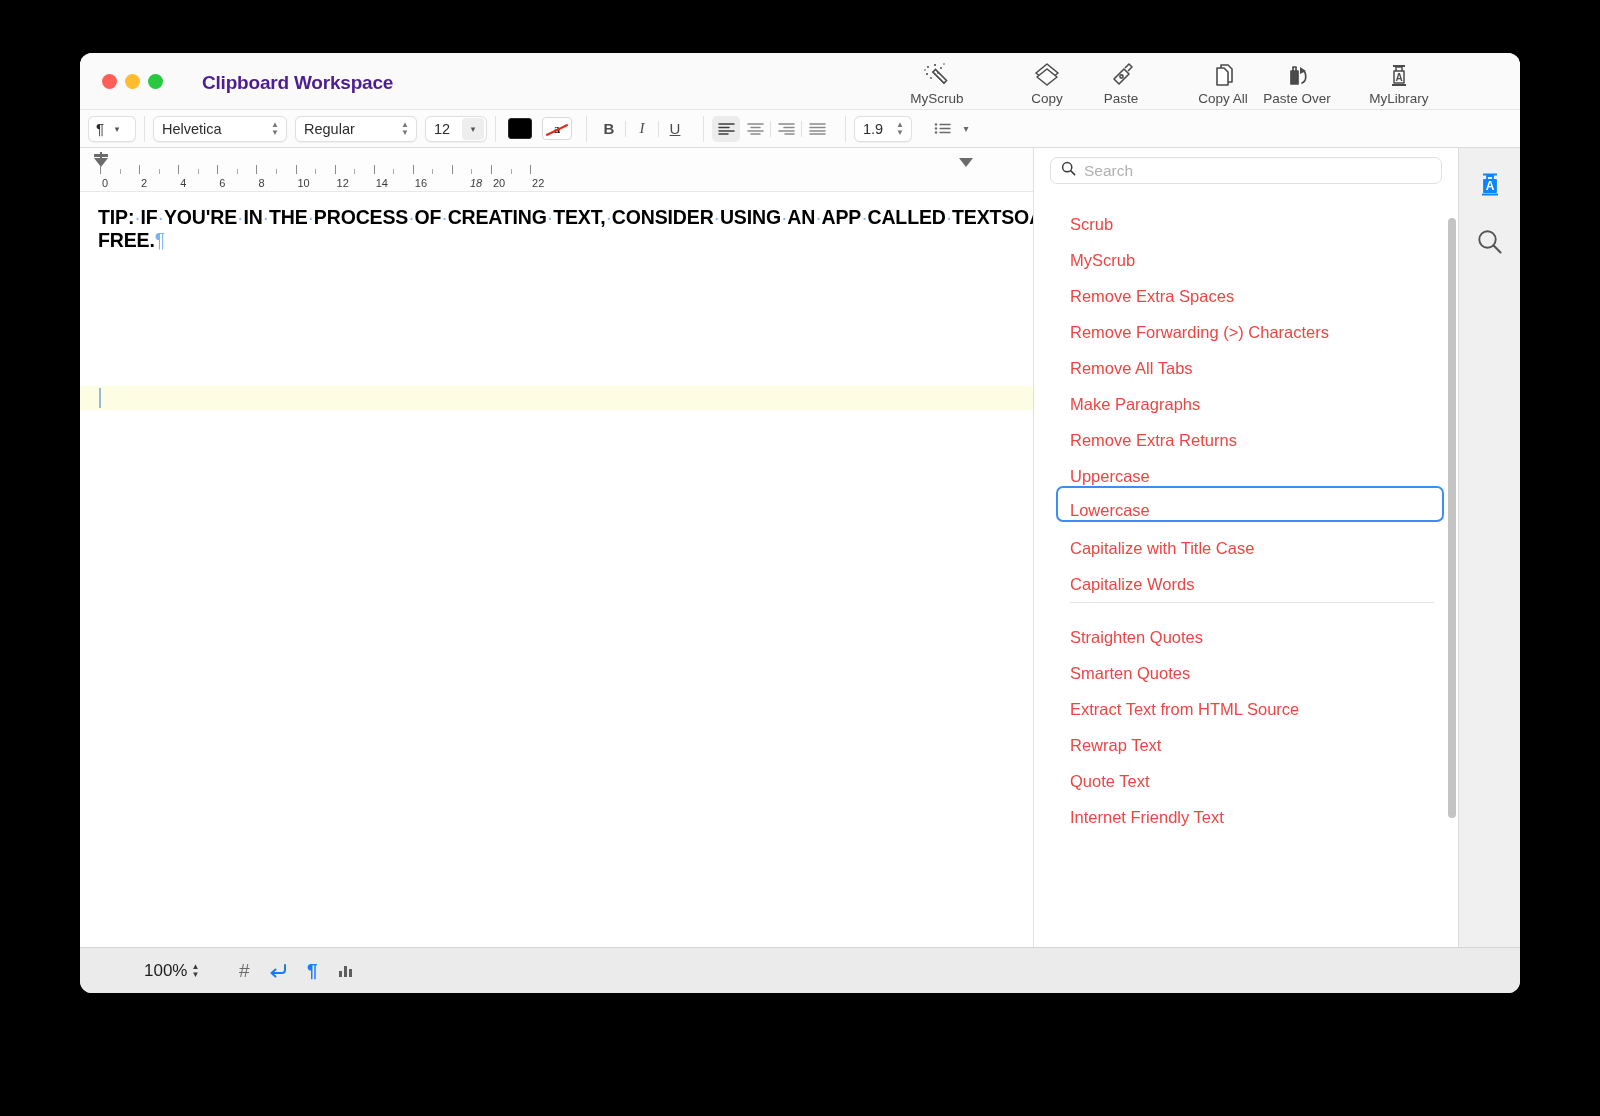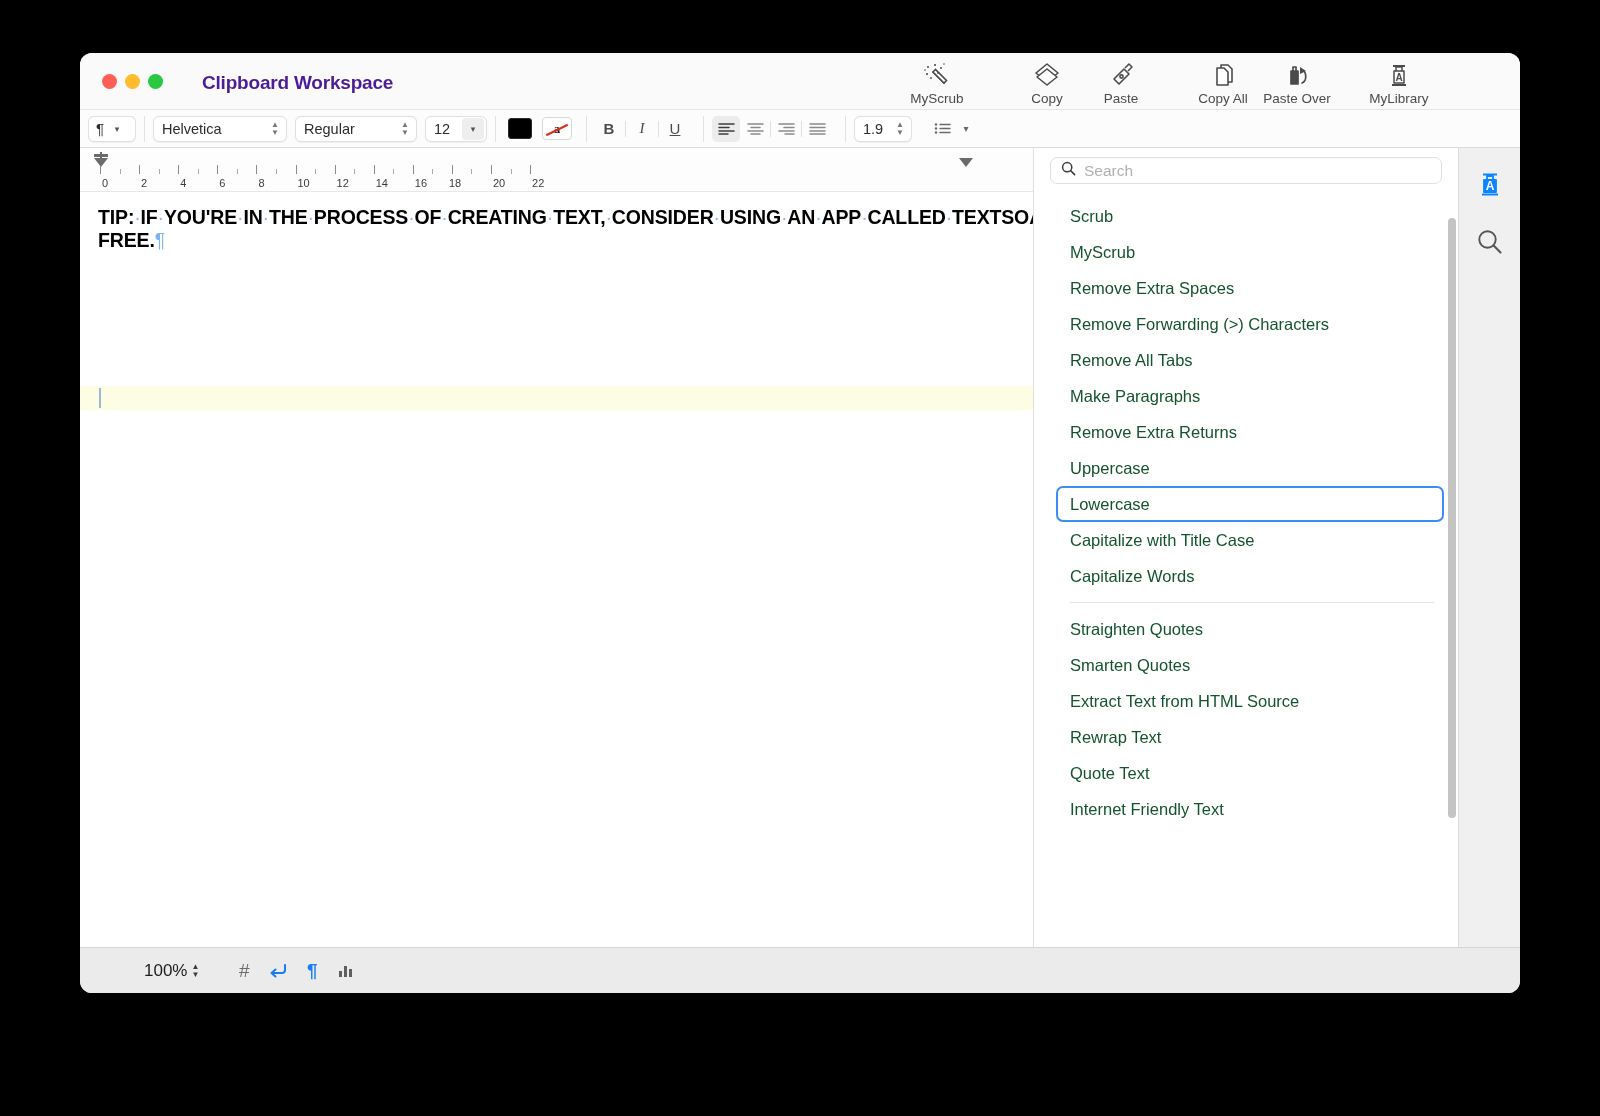--- a/index.html
+++ b/index.html
@@ -289,24 +289,24 @@
     margin-top: 14px;
     flex: 1 1 auto;
     overflow: hidden;
     position: relative;
     padding-left: 22px;
     min-height: 0;
   }
   .cleaner-item {
     height: 36px;
     display: flex;
-    align-items: center;
+    align-items: flex-end;
     padding-left: 14px;
     font-size: 16.5px;
-    color: #14532d;
+    color: #ef4444;
     white-space: nowrap;
     border-radius: 7px;
     margin-right: 14px;
     overflow: hidden;
   }
   .cleaner-item.selected {
     border: 2px solid #3b8ef3;
     height: 36px;
     padding-left: 12px;
   }
@@ -649,21 +649,21 @@
             <div class="rtick major" style="left: 254.6px;"></div>
             <div class="rnum" style="left: 254.6px;">12</div>
             <div class="rtick minor" style="left: 274.15px;"></div>
             <div class="rtick major" style="left: 293.7px;"></div>
             <div class="rnum" style="left: 293.7px;">14</div>
             <div class="rtick minor" style="left: 313.25px;"></div>
             <div class="rtick major" style="left: 332.8px;"></div>
             <div class="rnum" style="left: 332.8px;">16</div>
             <div class="rtick minor" style="left: 352.35px;"></div>
             <div class="rtick major" style="left: 371.9px;"></div>
-            <div class="rnum" style="left: 367px;">18</div>
+            <div class="rnum" style="left: 388px; font-style: italic;">18</div>
             <div class="rtick minor" style="left: 391.45px;"></div>
             <div class="rtick major" style="left: 411px;"></div>
             <div class="rnum" style="left: 411px;">20</div>
             <div class="rtick minor" style="left: 430.55px;"></div>
             <div class="rtick major" style="left: 450.1px;"></div>
             <div class="rnum" style="left: 450.1px;">22</div>
           </div>
       </div>
 
       <div id="doc">

